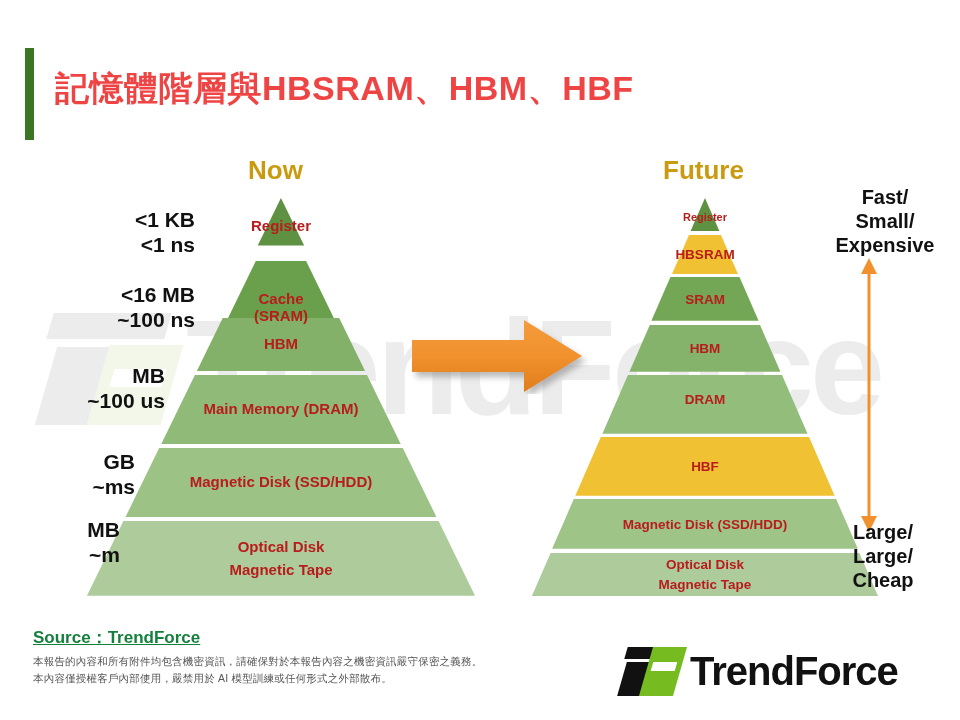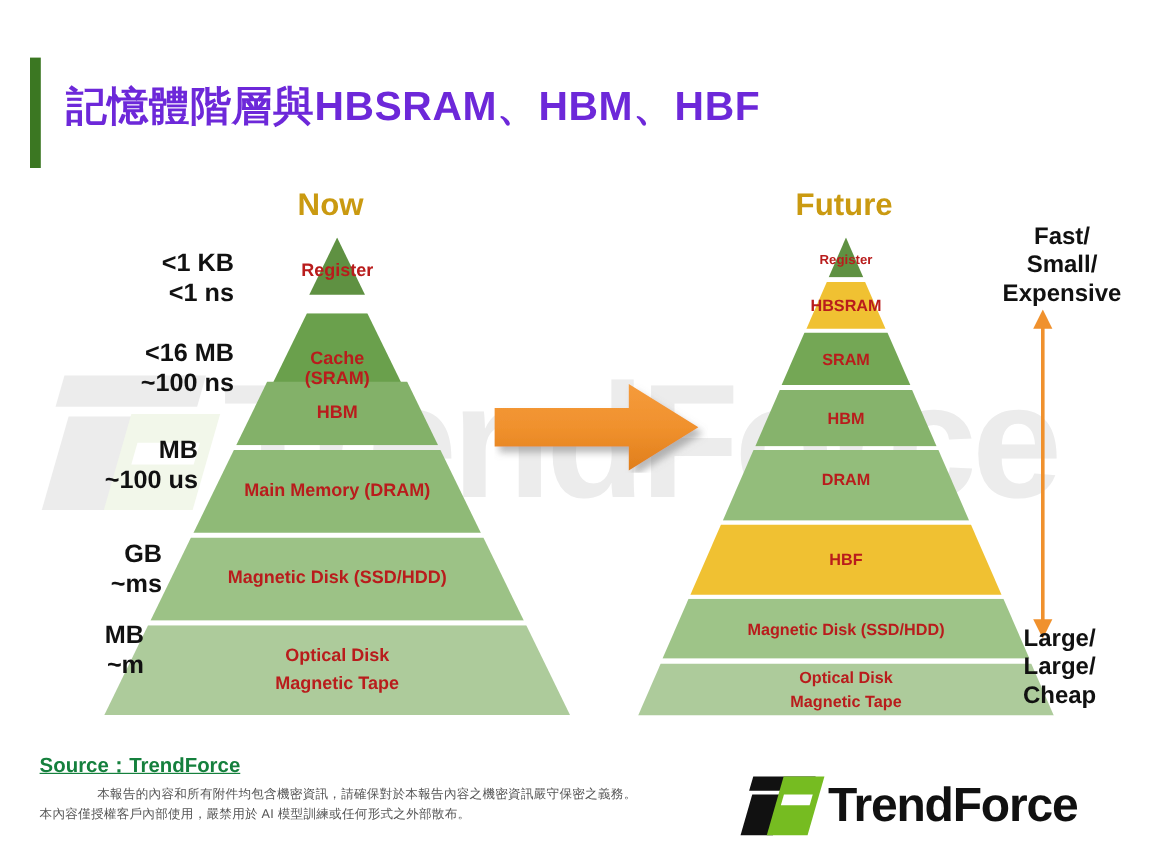--- a/index.html
+++ b/index.html
@@ -25,21 +25,21 @@
       transform:skewX(-16deg);}
   .wm-text{
     font-size:135px;font-weight:bold;color:#ececec;letter-spacing:-4px;line-height:1;
     margin-left:-4px;white-space:nowrap;
   }
 
   
   .title-bar{position:absolute;left:25px;top:48px;width:9px;height:92px;background:#3b7722;z-index:5;}
   .title{
     position:absolute;left:55px;top:66px;z-index:5;
-    font-size:34px;font-weight:bold;color:#6d28d9;letter-spacing:.5px;white-space:nowrap;
+    font-size:34px;font-weight:bold;color:#ef4444;letter-spacing:.5px;white-space:nowrap;
   }
 
   
   .col-head{
     position:absolute;z-index:6;font-size:26px;font-weight:bold;color:#ca9a11;
   }
   #head-now{left:248px;top:155px;}
   #head-future{left:663px;top:155px;}
 
   
@@ -69,21 +69,21 @@
   
   #v-arrow{position:absolute;left:856px;top:258px;width:26px;height:274px;z-index:6;}
   .v-cap{position:absolute;z-index:6;text-align:center;font-weight:bold;color:#111;
          font-size:20px;line-height:1.2;}
   #cap-top{left:820px;top:185px;width:130px;}
   #cap-bottom{left:828px;top:520px;width:110px;}
 
   
   #source{position:absolute;left:33px;top:626px;z-index:6;font-size:17px;font-weight:bold;color:#15803d;text-decoration:underline;}
   .disclaimer{position:absolute;left:33px;z-index:6;font-size:10.5px;color:#555;letter-spacing:.2px;}
-  #disc-1{top:655px;margin-left:48px;}
+  #disc-1{top:655px;}
   #disc-2{top:672px;}
 
   
   #logo{position:absolute;left:620px;top:640px;width:320px;height:62px;z-index:6;
         display:flex;align-items:center;}
   .logo-mark{position:relative;width:66px;height:52px;flex:0 0 66px;}
   .logo-mark .k1{position:absolute;left:6px;top:2px;width:52px;height:12px;background:#111;
       transform:skewX(-16deg);}
   .logo-mark .k2{position:absolute;left:2px;top:17px;width:27px;height:34px;background:#111;
       transform:skewX(-16deg);}

